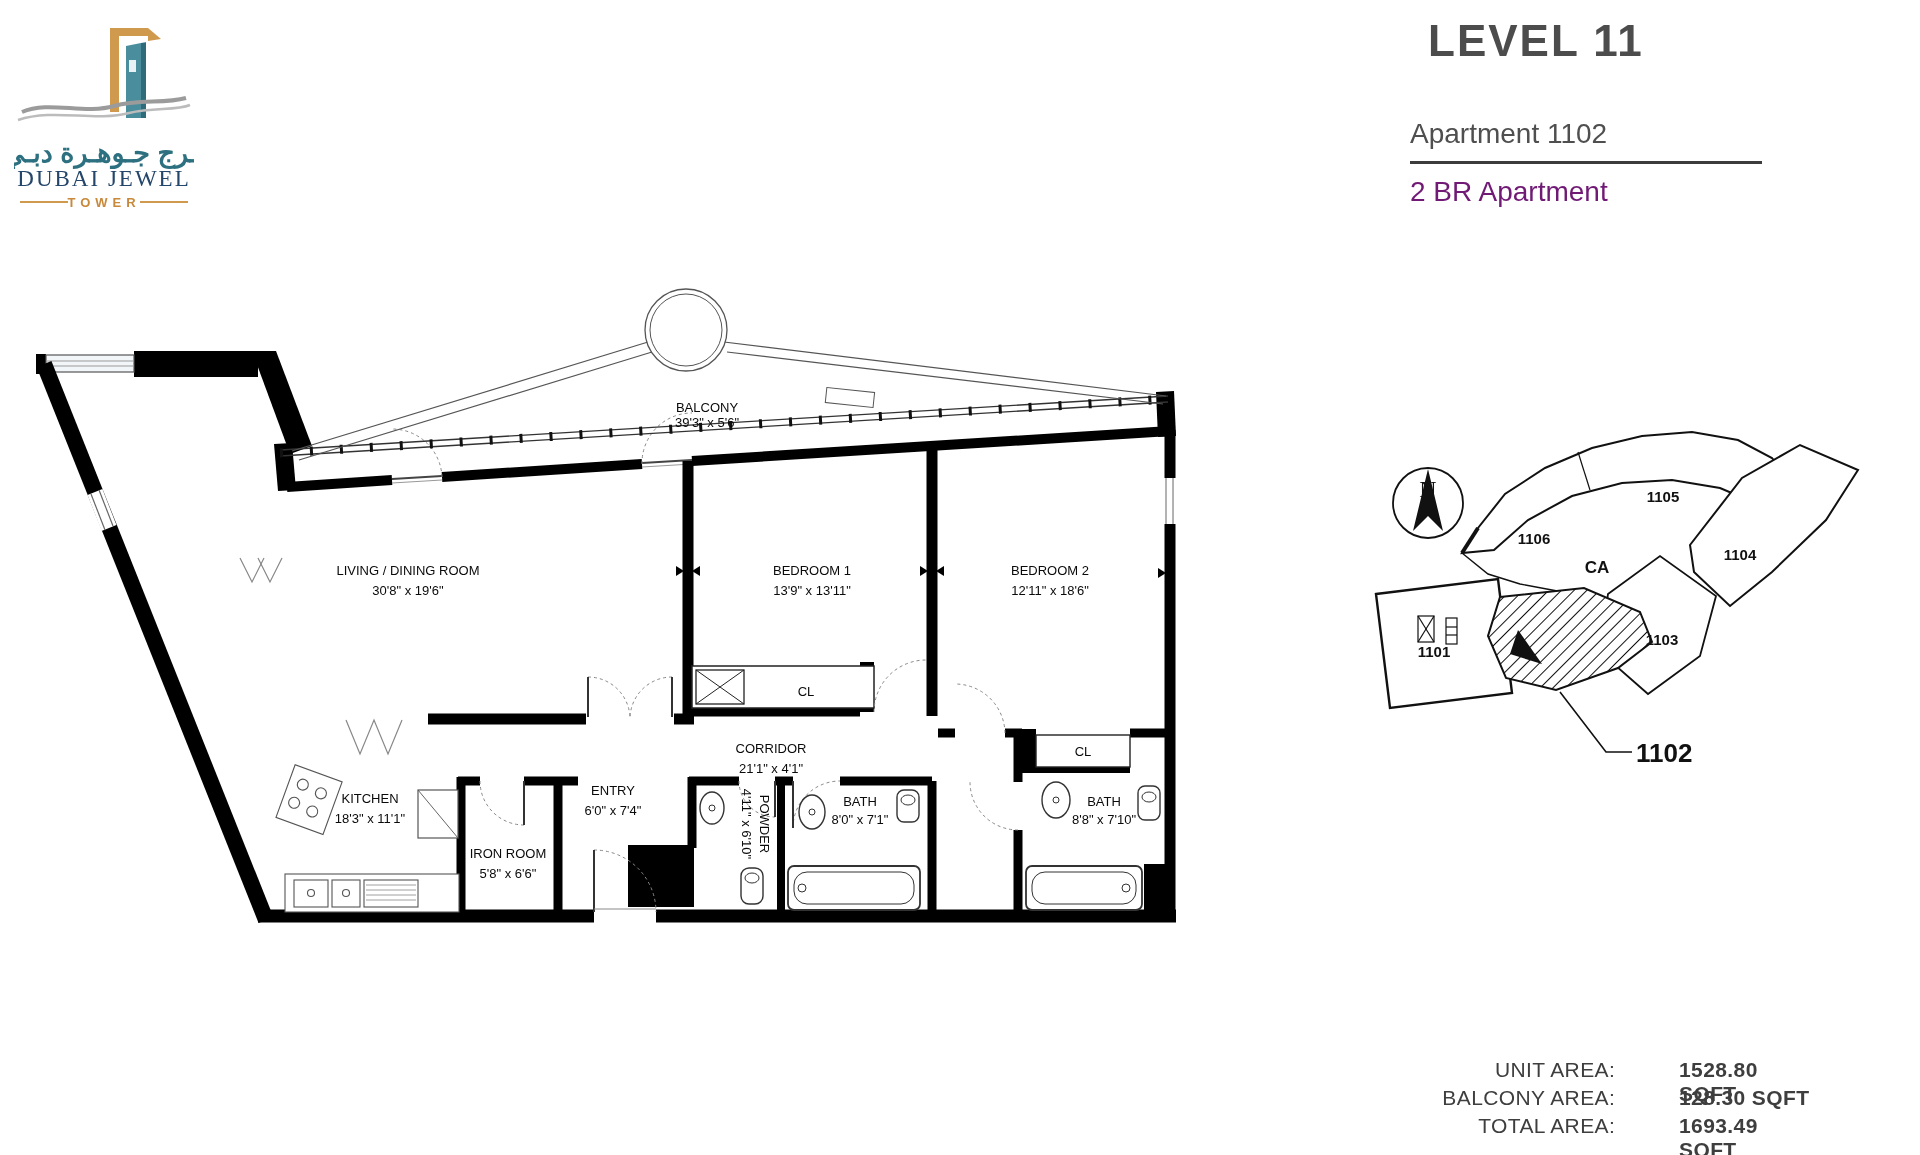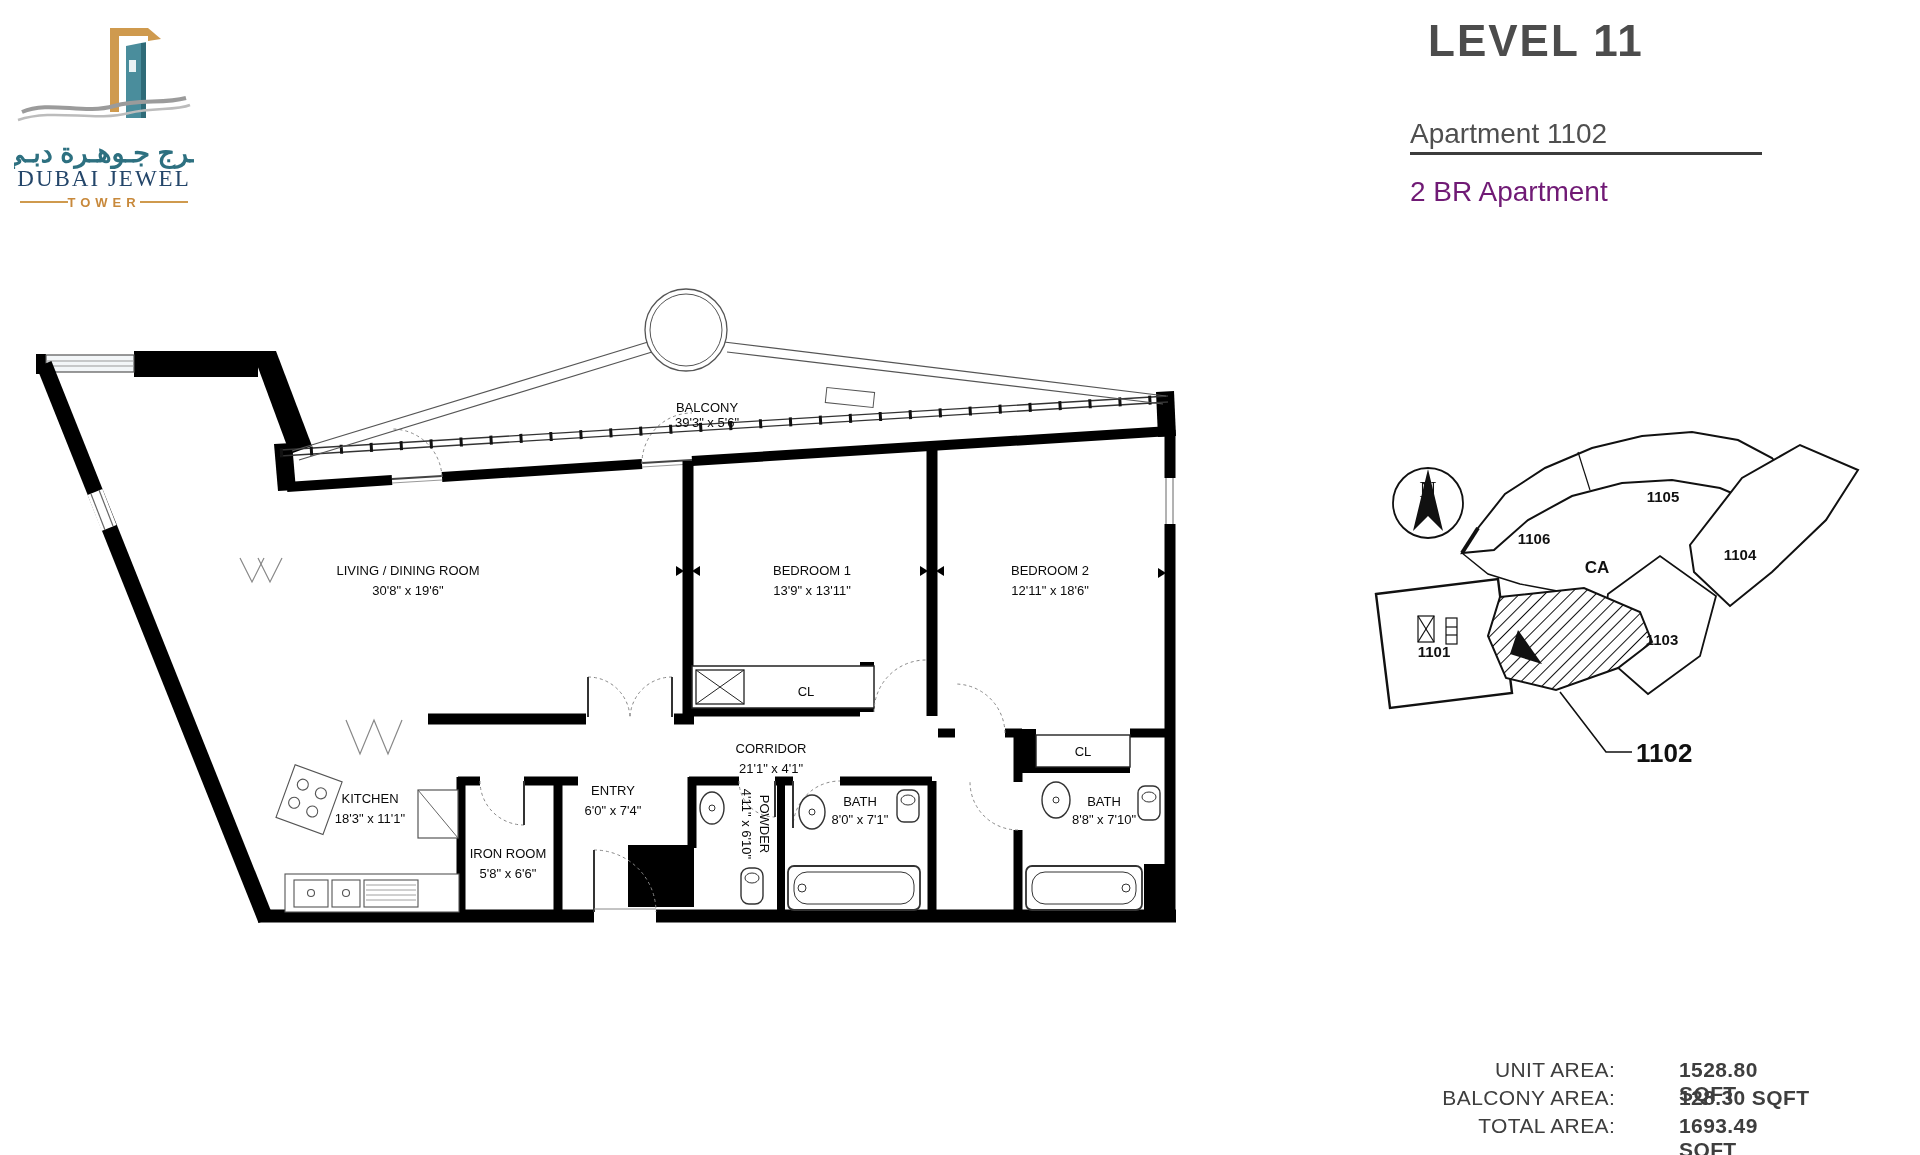--- a/index.html
+++ b/index.html
@@ -2,21 +2,21 @@
 <html><head>
 <meta charset="utf-8">
 <style>
   html,body{margin:0;padding:0;background:#fff;}
   .canvas{position:relative;width:1920px;height:1155px;background:#ffffff;overflow:hidden;
           font-family:"Liberation Sans",sans-serif;}
   .abs{position:absolute;}
   
   .level-title{left:1410px;top:16px;font-size:44px;font-weight:600;color:#4c4c4c;letter-spacing:2px;margin-left:18px;}
   .apt-title{left:1410px;top:118px;width:352px;font-size:28px;font-weight:500;color:#4f4f4f;
-             padding-bottom:2px;border-bottom:3px solid #3c3c3c;}
+             padding-bottom:11px;border-bottom:3px solid #3c3c3c;}
   .apt-type{left:1410px;top:176px;font-size:28px;font-weight:500;color:#701a75;}
   
   .stats{left:1393px;top:1058px;width:420px;color:#3e3e3e;}
   .stats .row{display:flex;height:28px;font-size:21px;font-weight:500;letter-spacing:.4px;}
   .stats .lbl{width:216px;text-align:right;}
   .stats .sep{width:70px;}
   .stats .val{flex:1;font-weight:bold;}
   svg text{font-family:"Liberation Sans",sans-serif;}
   .plan-label{font-size:13px;fill:#0a0a0a;}
   .serif{font-family:"Liberation Serif",serif;}

